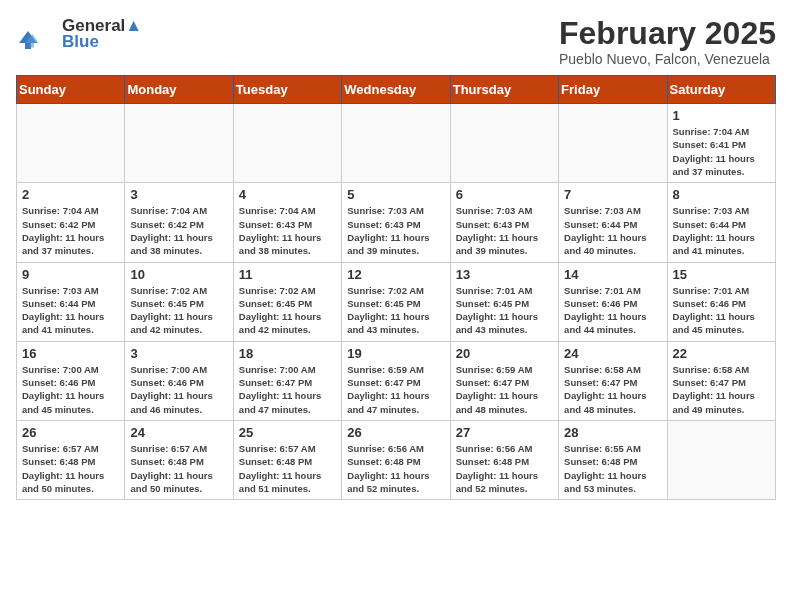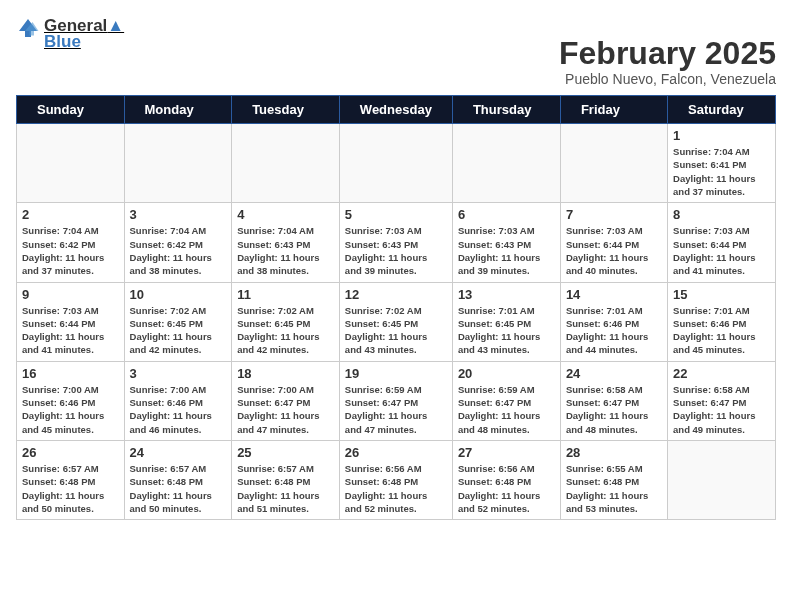--- a/index.html
+++ b/index.html
@@ -11,53 +11,51 @@
       padding: 16px;
     }
     .header {
       display: flex;
       justify-content: space-between;
       align-items: flex-start;
       margin-bottom: 8px;
     }
     .logo {
       display: flex;
-      align-items: flex-start;
-      gap: 4px;
-      text-decoration: underline;
+      align-items: flex-end;
+      gap: 22px;
     }
     .logo-icon {
       width: 24px;
       height: 24px;
     }
     .title-block {
-      text-align: right;
-      margin-top: 20px;
+      text-align: left;
     }
     .month-title {
       font-size: 32px;
       font-weight: bold;
       color: #333;
       line-height: 1.1;
     }
     .location-title {
       font-size: 14px;
       color: #555;
     }
     .calendar {
       width: 100%;
       border-collapse: collapse;
       border: 1px solid #ccc;
     }
     .calendar th {
-      background: #0f172a;
+      background: #c2410c;
       color: #fff;
       font-size: 13px;
       font-weight: bold;
-      padding: 6px 20px;
+      padding: 6px 2px;
       text-align: left;
       border: 1px solid #2a5a9f;
     }
     .calendar td {
       vertical-align: top;
       border: 1px solid #ccc;
       padding: 4px 5px;
       width: calc(100% / 7);
       min-height: 80px;
       font-size: 10px;

